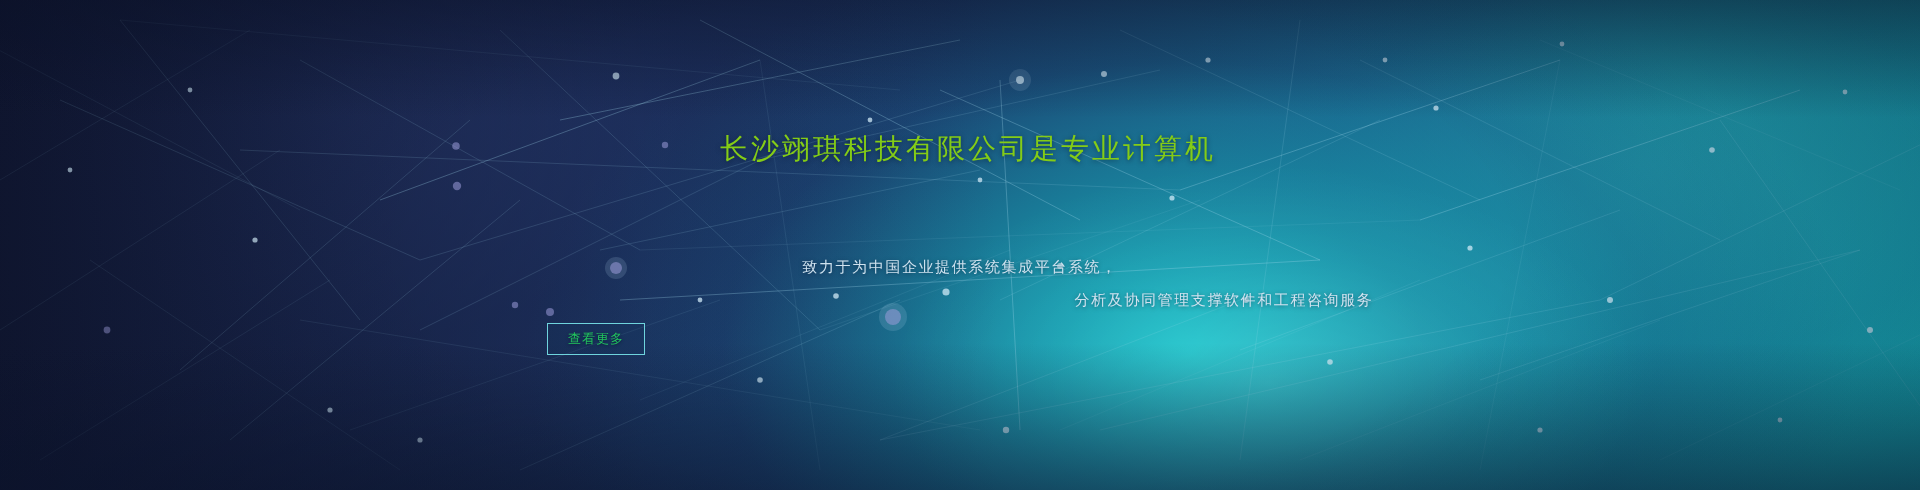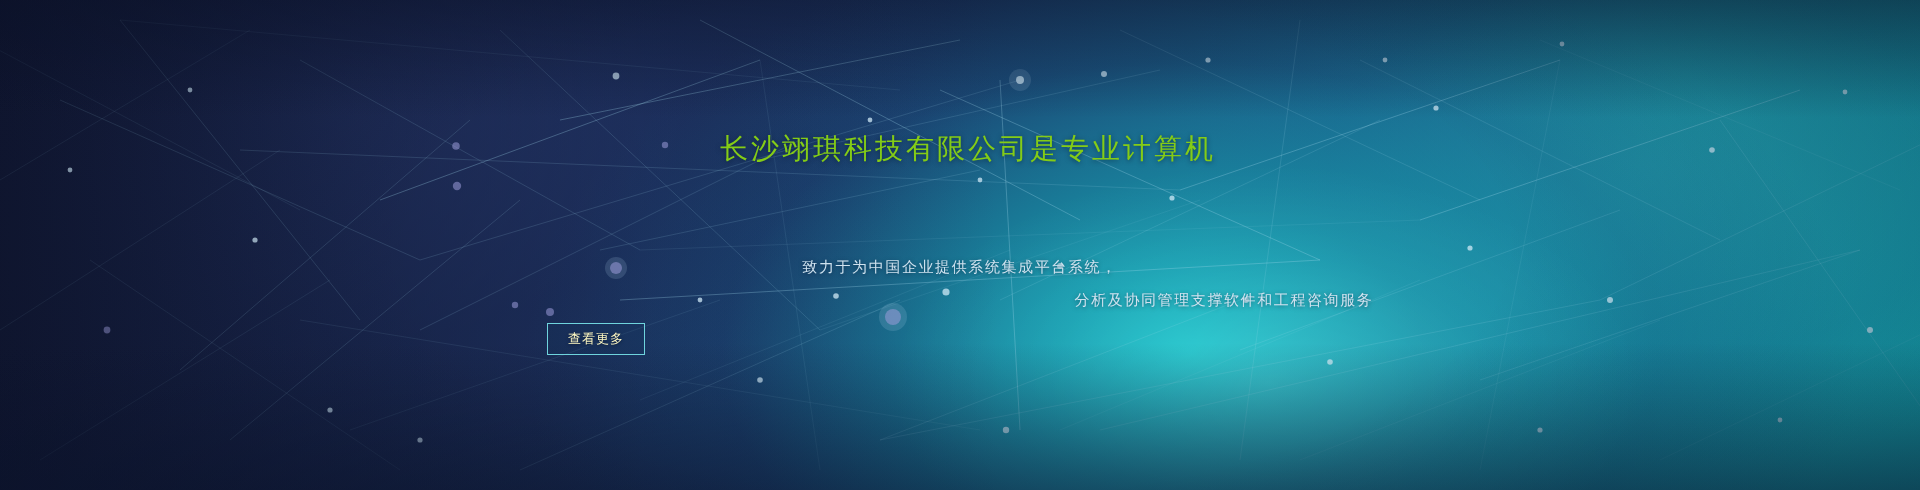--- a/index.html
+++ b/index.html
@@ -96,21 +96,21 @@
   .subline-2 { top: 291px; padding-left: 264px; }
   .more-btn {
     position: absolute;
     left: 547px;
     top: 323px;
     width: 98px;
     height: 32px;
     box-sizing: border-box;
     border: 1px solid #6fd4dd;
     background: rgba(18,58,92,0.18);
-    color: #fef9c3;
+    color: #22c55e;
     font-size: 13px;
     letter-spacing: 1px;
     line-height: 30px;
     text-align: center;
     cursor: pointer;
     text-shadow: 0 1px 3px rgba(6,16,40,0.7);
   }
 </style>
 </head>
 <body>

